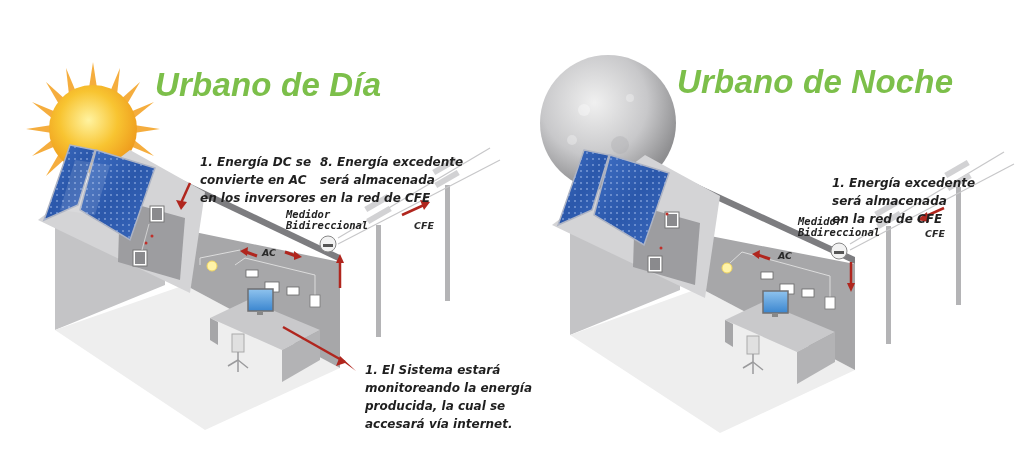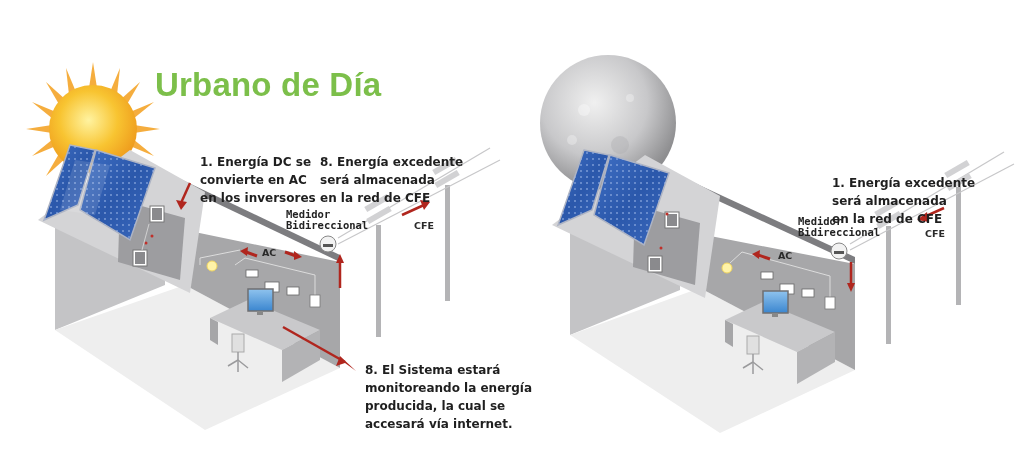--- a/index.html
+++ b/index.html
@@ -1,17 +1,17 @@
 <!DOCTYPE html>
 <html><head>
 <meta charset="utf-8">
 <style>
   html, body { margin:0; padding:0; background:#ffffff; }
   body { width:1024px; height:470px; position:relative; overflow:hidden; font-family:"DejaVu Sans", sans-serif; }
-  .panel { position:absolute; top:0; width:512px; height:430px; }
+  .panel { position:absolute; top:0; width:512px; height:430px;font-style:italic; }
   .panel svg { position:absolute; left:0; top:0; }
   .title { position:absolute; font-family:"Liberation Sans", sans-serif; font-weight:bold; font-size:33px; color:#7cbf4a; letter-spacing:0.2px; white-space:nowrap; }
   .note { position:absolute; font-family:"DejaVu Sans", sans-serif; font-weight:bold; font-size:12px; line-height:18px; color:#1f1f1f; white-space:pre; }
   .lbl { position:absolute; font-family:"DejaVu Sans Mono", monospace; font-weight:bold; font-size:10.5px; line-height:11px; color:#222; white-space:pre; }
   .small { position:absolute; font-family:"DejaVu Sans", sans-serif; font-weight:bold; font-size:9.5px; color:#2a2a2a; }
 </style>
 </head>
 <body>
 
 <div class="panel" style="left:0;">
@@ -153,21 +153,21 @@
   <div class="note" style="left:200px; top:153px;">1. Energía DC se
 convierte en AC
 en los inversores</div>
   <div class="note" style="left:320px; top:153px;">8. Energía excedente
 será almacenada
 en la red de CFE</div>
   <div class="lbl" style="left:286px; top:209px;">Medidor
 Bidireccional</div>
   <div class="small" style="left:262px; top:247px;">AC</div>
   <div class="small" style="left:414px; top:220px;">CFE</div>
-  <div class="note" style="left:365px; top:361px;">8. El Sistema estará
+  <div class="note" style="left:365px; top:361px;">1. El Sistema estará
 monitoreando la energía
 producida, la cual se
 accesará vía internet.</div>
 </div>
 
 <div class="panel" style="left:512px;">
   <svg width="512" height="470" viewBox="0 0 512 470">
     <defs>
       <radialGradient id="moonG" cx="40%" cy="35%" r="65%">
         <stop offset="0%" stop-color="#f0f0f0"></stop>
@@ -260,20 +260,21 @@
       <polygon points="248,250 240,254 247,259" stroke="none"></polygon>
 
       <line x1="339" y1="262" x2="339" y2="284" stroke-width="2.5"></line>
       <polygon points="335,283 339,292 343,283" stroke="none"></polygon>
 
       <line x1="432" y1="208" x2="412" y2="217" stroke-width="2.5"></line>
       <polygon points="415,212 405,220 417,222" stroke="none"></polygon>
     </g>
   </svg>
 
+  <div class="title" style="left:165px; top:63px;">Urbano de Noche</div>
   <div class="note" style="left:320px; top:174px;">1. Energía excedente
 será almacenada
 en la red de CFE</div>
   <div class="lbl" style="left:286px; top:216px;">Medidor
 Bidireccional</div>
   <div class="small" style="left:266px; top:250px;">AC</div>
   <div class="small" style="left:413px; top:228px;">CFE</div>
 </div>
 
 </body></html>

